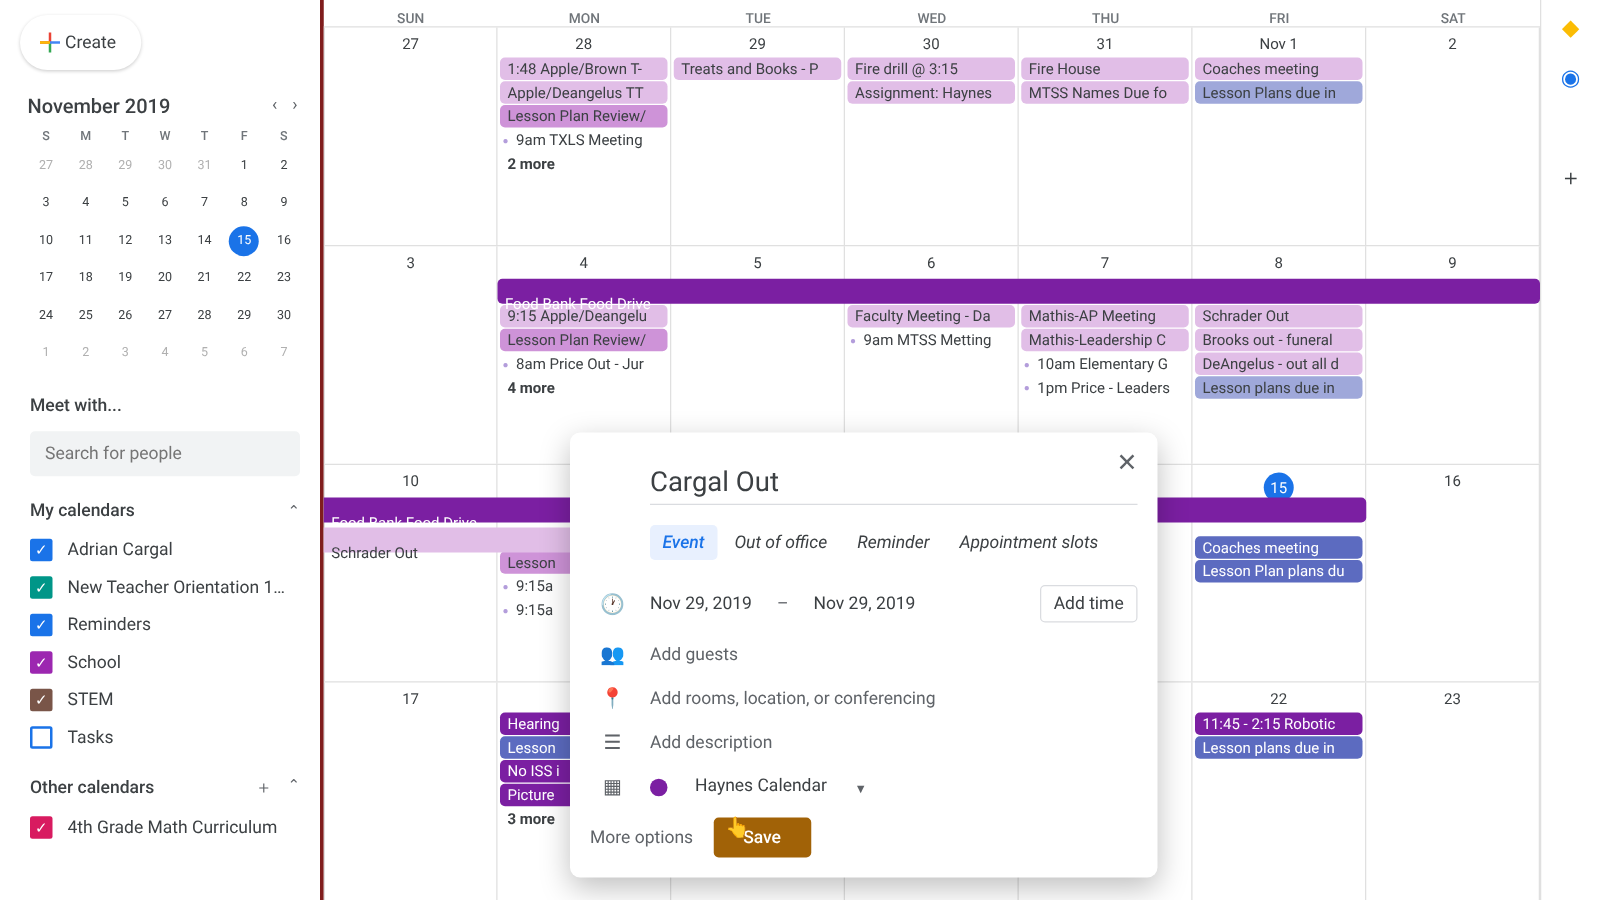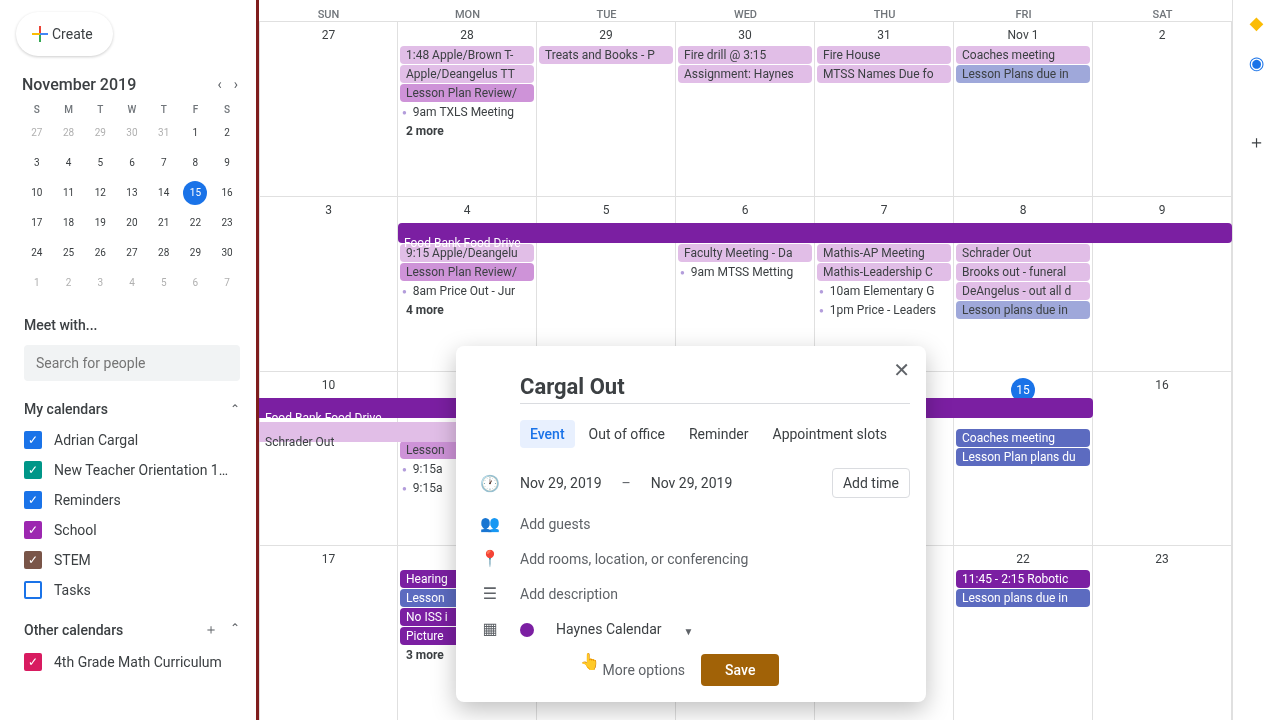--- a/index.html
+++ b/index.html
@@ -49,32 +49,32 @@
 .chip.dot { background: transparent; color: #3c4043; padding-left: 2px; }
 .chip.dot::before { content: "●"; color: #b39ddb; margin-right: 6px; font-size: 8px; vertical-align: 1px; }
 .more { font-size: 12px; font-weight: 700; color: #3c4043; padding: 2px 6px; cursor: pointer; }
 .span-chip { position: absolute; left: 2px; right: 2px; height: 20px; line-height: 20px; font-size: 12px; padding: 10px 6px; color: #fff; border-radius: 4px; z-index: 1; cursor: pointer; }
 
 .rightbar { width: 48px; border-left: 1px solid #e0e0e0; display: flex; flex-direction: column; align-items: center; padding-top: 12px; gap: 20px; }
 .rightbar .icon { width: 20px; height: 20px; cursor: pointer; display:flex; align-items:center; justify-content:center; font-size:18px; }
 
 .modal { position: absolute; left: 456px; top: 346px; width: 470px; background: #fff; border-radius: 8px; box-shadow: 0 8px 24px rgba(0,0,0,0.25); padding: 8px 0 16px; z-index: 100; }
 .modal .close { position: absolute; top: 12px; right: 16px; font-size: 20px; color: #5f6368; cursor: pointer; }
-.modal-title { border: none; font-size: 22px; color: #3c4043; padding: 8px 0 4px; margin: 12px 16px 0 64px; border-bottom: 1px solid #dadce0; width: calc(100% - 80px); font-weight: bold; }
-.tabs { display: flex; gap: 4px; margin: 16px 16px 0 64px; font-size: 14px; }
+.modal-title { border: none; font-size: 22px; color: #3c4043; padding: 8px 0 4px; margin: 12px 16px 0 64px; border-bottom: 1px solid #dadce0; width: calc(100% - 80px); }
+.tabs { display: flex; gap: 4px; margin: 16px 16px 0 64px; font-size: 14px; font-style: italic; }
 .tab { padding: 6px 10px; cursor: pointer; color: #3c4043; border-radius: 4px; }
 .tab.active { background: #e8f0fe; color: #1a73e8; font-weight: 500; }
 .row { display: flex; align-items: center; padding: 8px 16px 8px 24px; gap: 20px; }
 .row .ricon { width: 20px; color: #5f6368; text-align: center; font-size: 16px; }
 .row .rcontent { flex: 1; color: #5f6368; font-size: 14px; }
 .date-text { color: #3c4043; font-size: 14px; }
 .addtime { border: 1px solid #dadce0; border-radius: 4px; padding: 6px 10px; font-size: 14px; cursor: pointer; color: #3c4043; }
 .cal-select { display: flex; align-items: flex-end; gap: 22px; }
 .cal-dot { width: 14px; height: 14px; border-radius: 50%; }
-.modal-footer { display: flex; justify-content: center; align-items: center; gap: 16px; padding: 8px 16px 0; }
+.modal-footer { display: flex; justify-content: flex-start; align-items: center; gap: 16px; padding: 8px 16px 0; }
 .more-opt { color: #5f6368; font-size: 14px; cursor: pointer; }
 .save-btn { background: #a16207; color: #fff; border: none; padding: 8px 24px; border-radius: 4px; font-size: 14px; cursor: pointer; font-weight: 500; }
 .cursor-ptr { position: absolute; left: 580px; top: 652px; font-size: 16px; z-index: 200; pointer-events: none; }
 </style>
 </head>
 <body>
 
 <div class="container">
   <div class="sidebar">
     <div class="create-btn">

